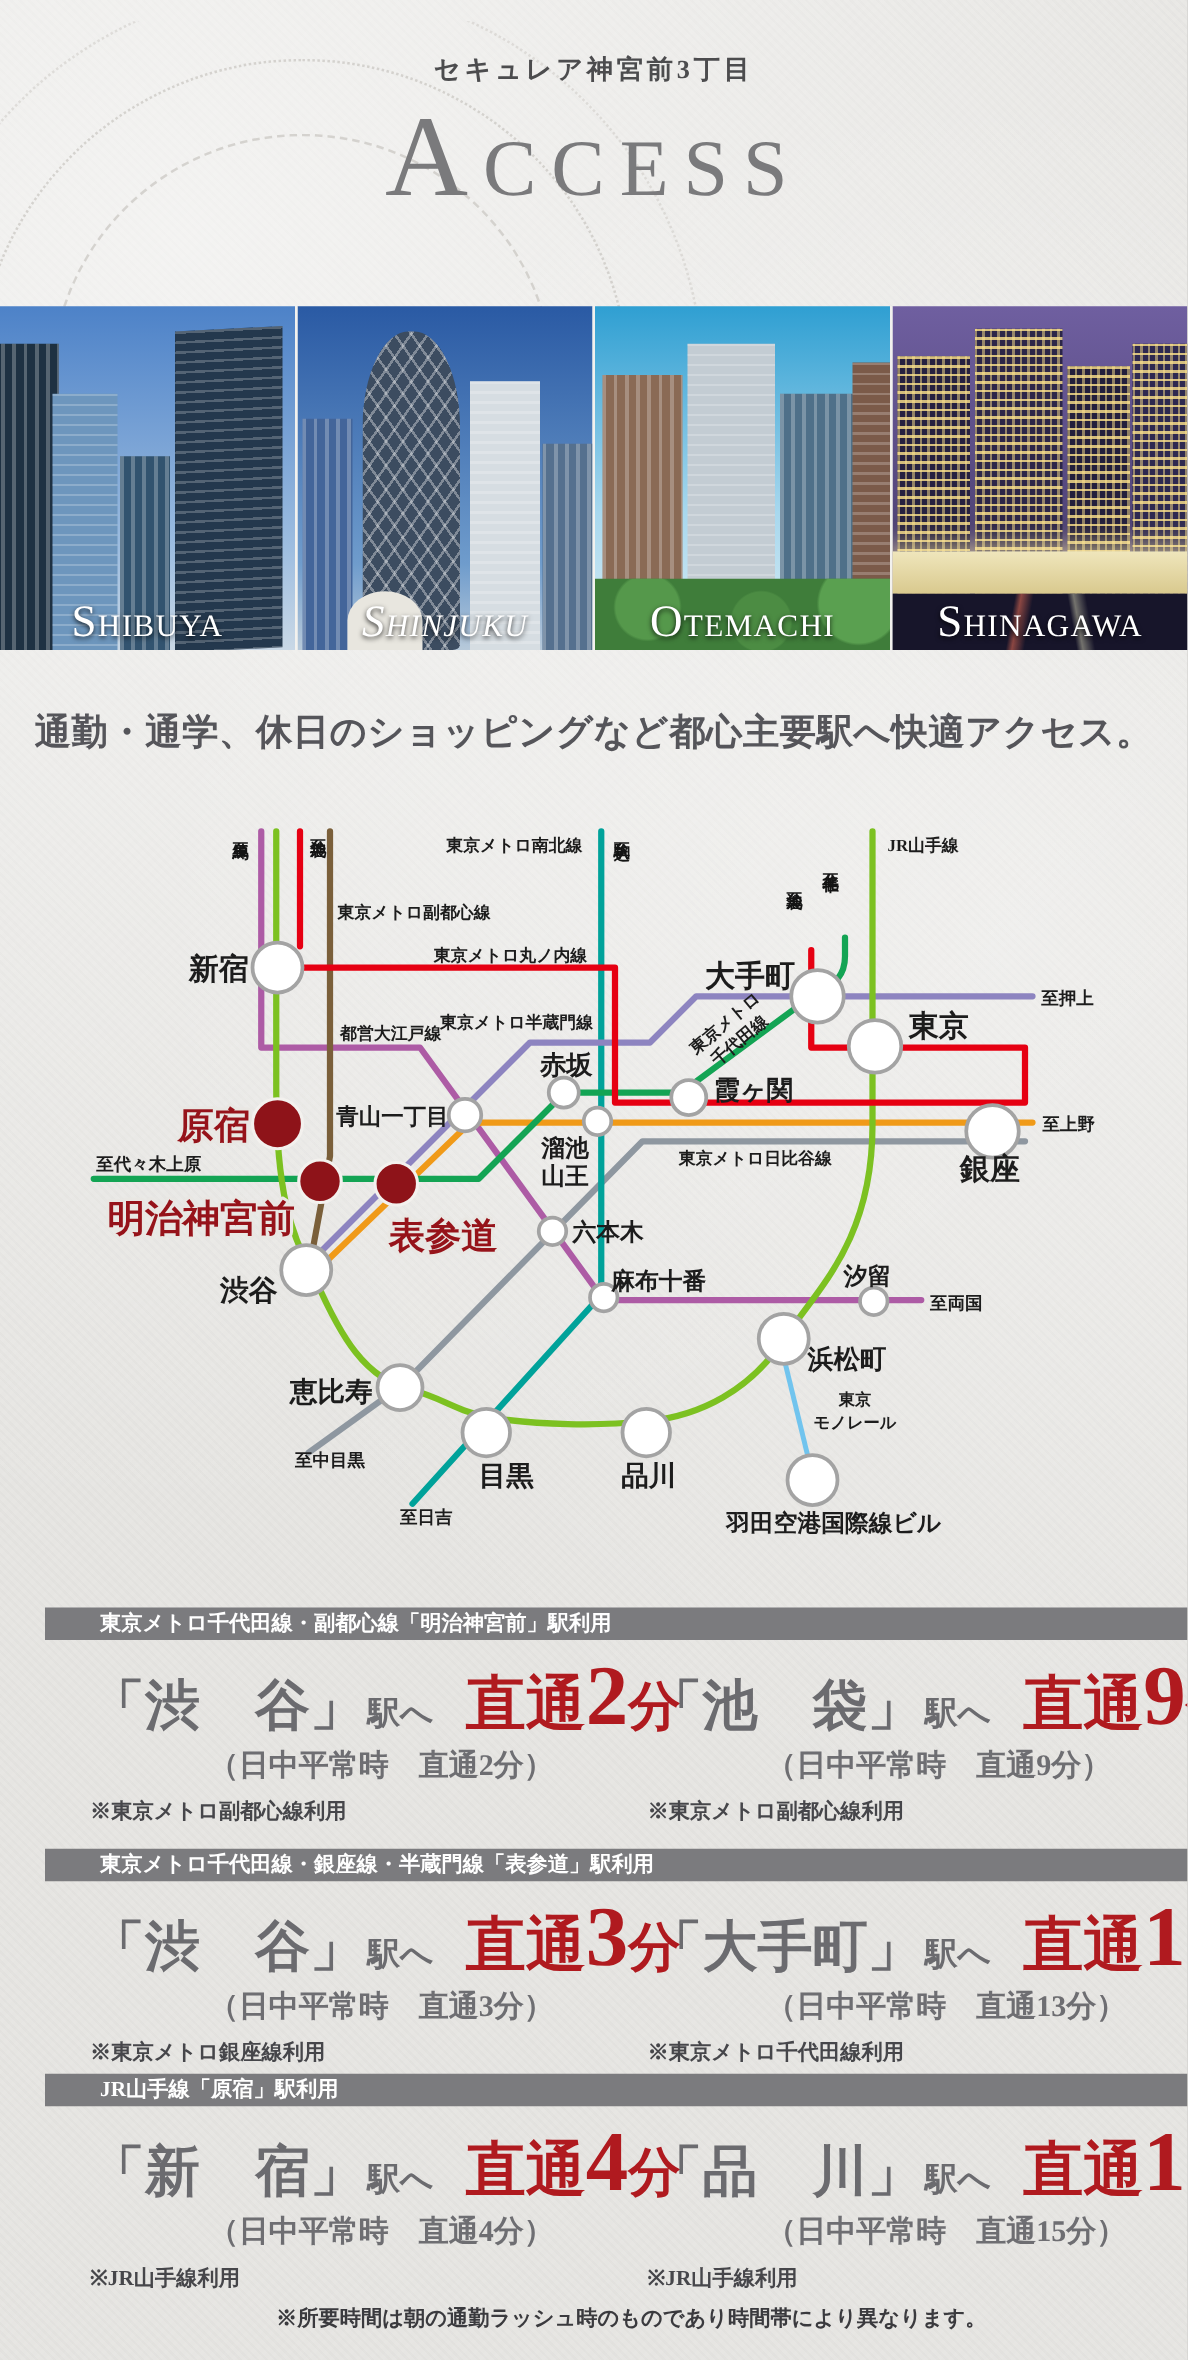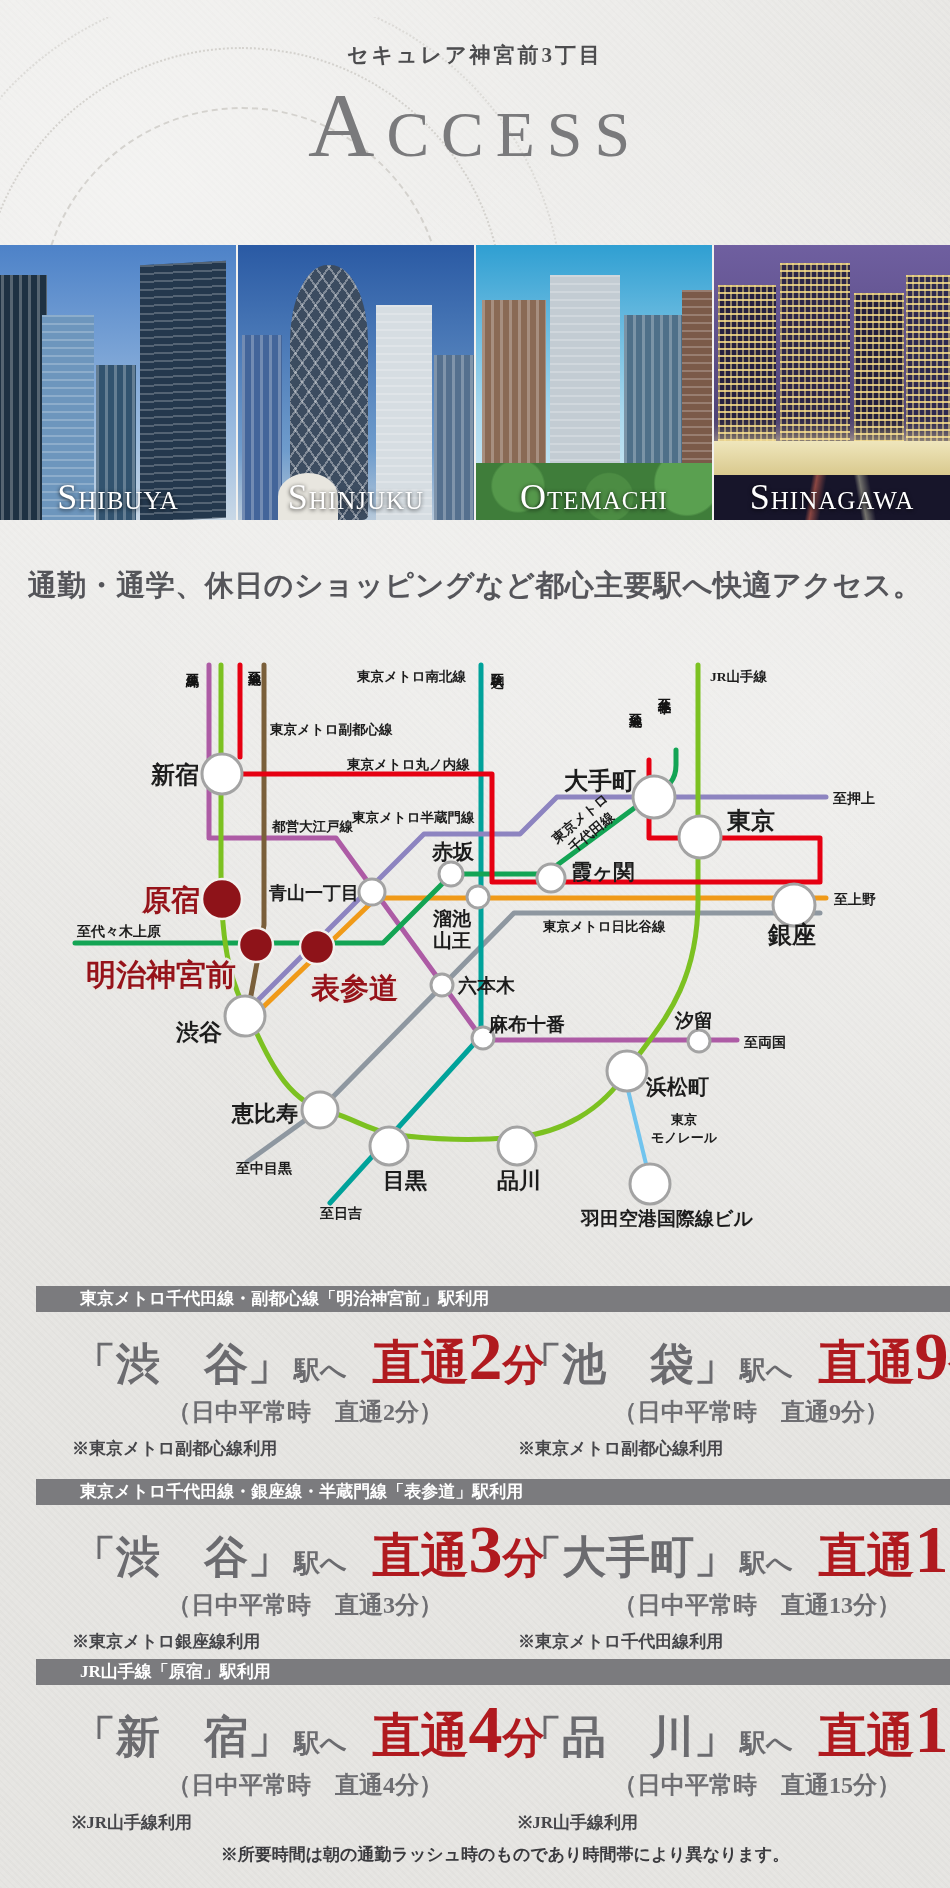--- a/index.html
+++ b/index.html
@@ -23,21 +23,21 @@
     font-size:92px;font-variant:small-caps;letter-spacing:12px;color:#7a7a7c;line-height:1.1;}
   
   .photos{position:absolute;top:245px;left:0;width:950px;height:275px;display:flex;}
   .ph{position:relative;flex:1 1 0;height:275px;overflow:hidden;}
   .ph + .ph{border-left:2px solid #f2f1ee;}
   .b{position:absolute;}
   .caption{position:absolute;bottom:2px;width:100%;text-align:center;z-index:5;
     font-size:36px;font-variant:small-caps;color:#fff;letter-spacing:1px;
     text-shadow:0 1px 4px rgba(0,0,0,.8);}
   .ph-shibuya{background:linear-gradient(180deg,#4d82c8 0%,#9dbde0 70%,#c9d8e6 100%);}
-  .ph-shinjuku{background:linear-gradient(180deg,#2a5aa4 0%,#6f9ccc 75%,#b7c9da 100%);}
+  .ph-shinjuku{background:linear-gradient(180deg,#2a5aa4 0%,#6f9ccc 75%,#b7c9da 100%);font-style:italic;}
   .ph-otemachi{background:linear-gradient(180deg,#2f9fd2 0%,#a8d8ee 60%,#d9ecf4 100%);}
   .ph-shinagawa{background:linear-gradient(180deg,#6f5fa0 0%,#55487e 55%,#2e2a4e 100%);}
   .win-v{background-image:repeating-linear-gradient(90deg, rgba(255,255,255,.25) 0 3px, transparent 3px 9px);}
   .win-h{background-image:repeating-linear-gradient(180deg, rgba(255,255,255,.22) 0 2px, transparent 2px 8px);}
   .lit{background-image:repeating-linear-gradient(180deg, rgba(255,228,140,.8) 0 2px, transparent 2px 7px),
        repeating-linear-gradient(90deg, rgba(255,228,140,.5) 0 2px, transparent 2px 6px);}
   
   .tagline{position:absolute;top:566px;width:100%;text-align:center;
     font-size:29px;font-weight:bold;color:#55555a;letter-spacing:.5px;}
   

